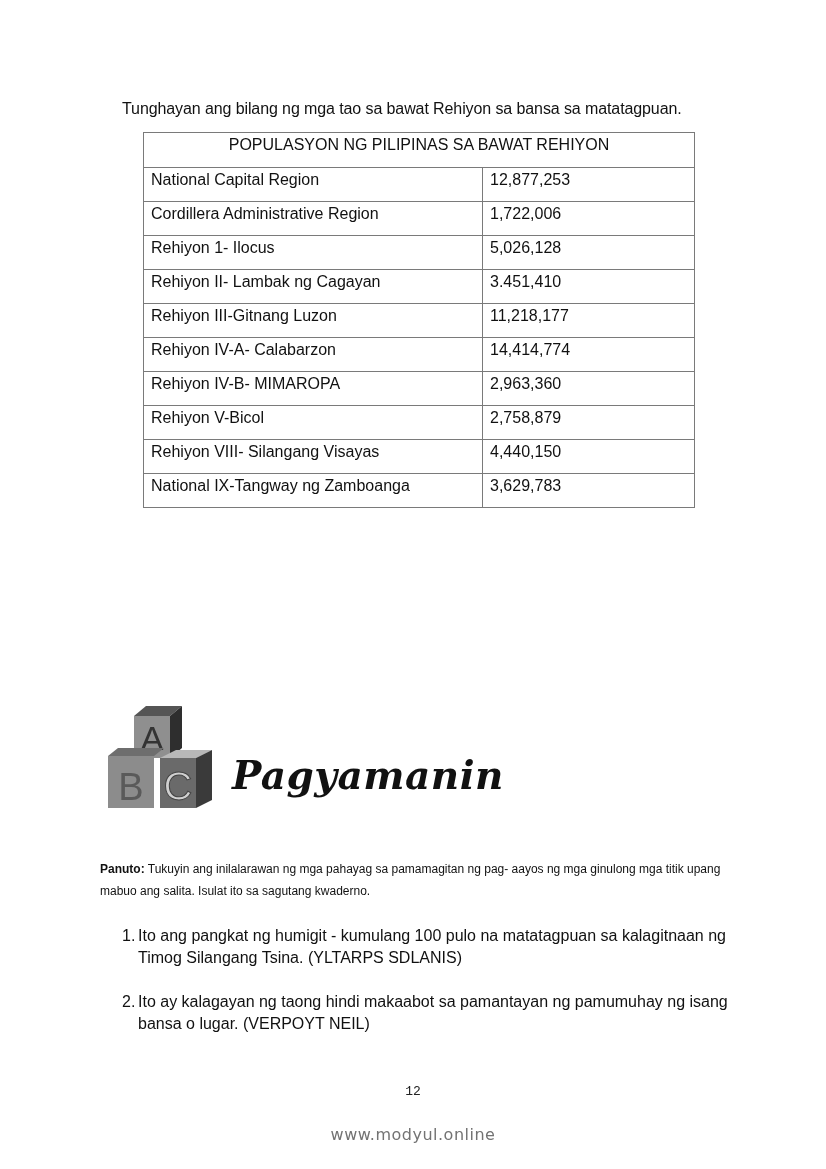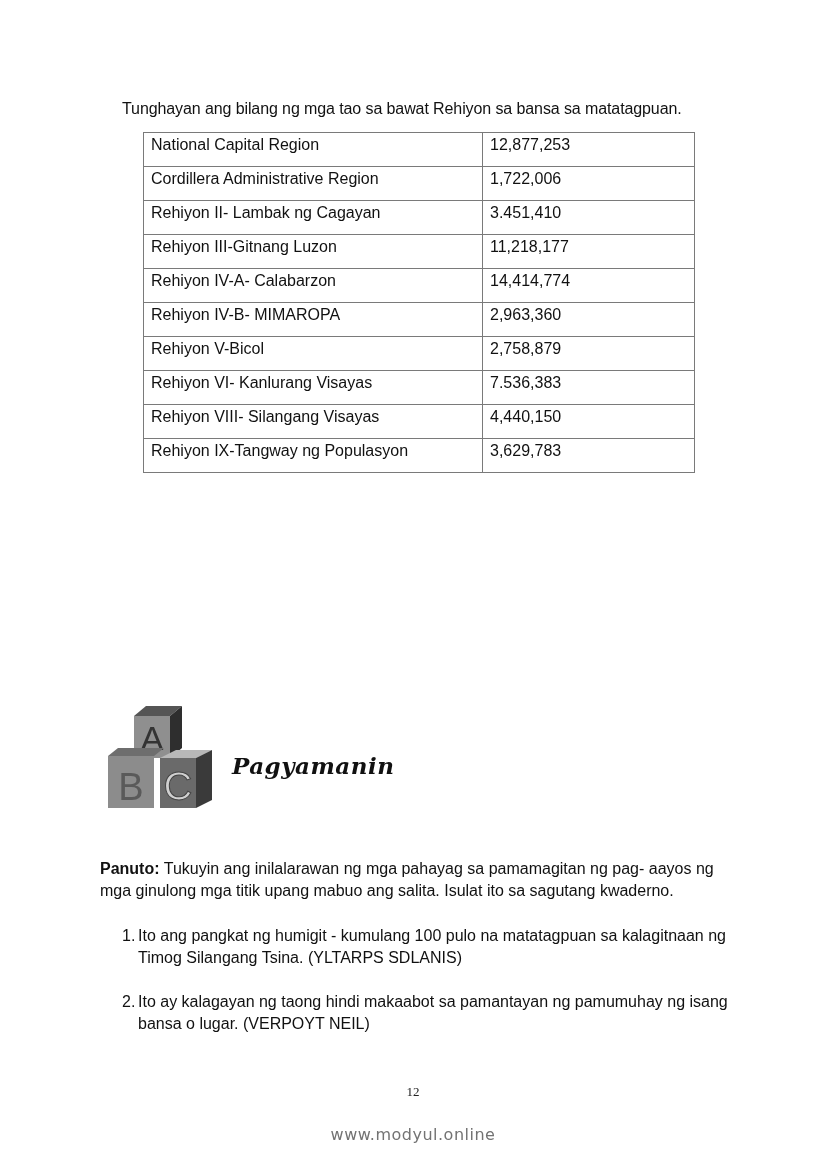--- a/index.html
+++ b/index.html
@@ -6,46 +6,53 @@
   body { width: 826px; height: 1169px; position: relative; overflow: hidden;
          font-family: "Liberation Sans", sans-serif; color: #111; }
   .intro { position: absolute; left: 122px; top: 100px; font-size: 16px; letter-spacing: -0.1px; }
   table.pop { position: absolute; left: 143px; top: 132px; width: 552px;
               border-collapse: collapse; font-size: 16px; }
   table.pop td { border: 1px solid #7a7a7a; padding: 3px 7px 0 7px; height: 30px; vertical-align: top; }
   table.pop td.title { text-align: center; height: 31px; }
   table.pop td.c1 { width: 324px; }
   .icon-blocks { position: absolute; left: 104px; top: 704px; width: 110px; height: 108px; }
   .section-title { position: absolute; left: 232px; top: 752px; font-family: "DejaVu Serif", serif;
-                   font-weight: bold; font-style: italic; font-size: 23px; letter-spacing: 0.5px; }
-  .instructions { position: absolute; left: 100px; top: 858px; width: 640px; font-size: 16px; line-height: 22px; }
+                   font-weight: bold; font-style: italic; font-size: 39px; letter-spacing: 0.5px; }
+  .instructions { position: absolute; left: 100px; top: 858px; width: 640px; font-size: 12px; line-height: 22px; }
   .instructions b { font-weight: bold; }
   ol.items { position: absolute; left: 122px; top: 925px; margin: 0; padding: 0; list-style: none;
              width: 610px; font-size: 16px; line-height: 22px; }
   ol.items li { position: relative; padding-left: 16px; margin-bottom: 22px; }
   ol.items .num { position: absolute; left: 0; top: 0; }
   .page-num { position: absolute; left: 0; width: 826px; top: 1084px; text-align: center;
-              font-family: Liberation Serif, serif; font-size: 13px; color: #222; }
+              font-family: Liberation Mono, monospace; font-size: 13px; color: #222; }
   .watermark { position: absolute; left: 0; width: 826px; top: 1125px; text-align: center;
                font-family: "DejaVu Sans", sans-serif; font-size: 16px; color: #737373; letter-spacing: 0.5px; }
 </style>
 </head>
 <body>
 
 <div class="intro">Tunghayan ang bilang ng mga tao sa bawat Rehiyon sa bansa sa matatagpuan.</div>
 
 <table class="pop">
   <tbody id="tbody">
+    <tr>
+      <td class="title" colspan="2">POPULASYON NG PILIPINAS SA BAWAT REHIYON</td>
+    </tr>
   <tr>
         <td class="c1">National Capital Region</td>
         <td>12,877,253</td>
       </tr>
       <tr>
         <td class="c1">Cordillera Administrative Region</td>
         <td>1,722,006</td>
+      </tr>
+      <tr>
+        <td class="c1">Rehiyon 1- Ilocus</td>
+        <td>5,026,128</td>
       </tr>
       <tr>
         <td class="c1">Rehiyon II- Lambak ng Cagayan</td>
         <td>3.451,410</td>
       </tr>
       <tr>
         <td class="c1">Rehiyon III-Gitnang Luzon</td>
         <td>11,218,177</td>
       </tr>
       <tr>
@@ -54,29 +61,25 @@
       </tr>
       <tr>
         <td class="c1">Rehiyon IV-B- MIMAROPA</td>
         <td>2,963,360</td>
       </tr>
       <tr>
         <td class="c1">Rehiyon V-Bicol</td>
         <td>2,758,879</td>
       </tr>
       <tr>
-        <td class="c1">Rehiyon VI- Kanlurang Visayas</td>
-        <td>7.536,383</td>
-      </tr>
-      <tr>
         <td class="c1">Rehiyon VIII- Silangang Visayas</td>
         <td>4,440,150</td>
       </tr>
       <tr>
-        <td class="c1">Rehiyon IX-Tangway ng Populasyon</td>
+        <td class="c1">National IX-Tangway ng Zamboanga</td>
         <td>3,629,783</td>
       </tr>
     </tbody>
 </table>
 
 <div class="icon-blocks">
   <svg width="110" height="108" viewBox="0 0 110 108">
 
     <polygon points="30,12 42,2 78,2 66,12" fill="#555"></polygon>
     <polygon points="66,12 78,2 78,44 66,54" fill="#2e2e2e"></polygon>

